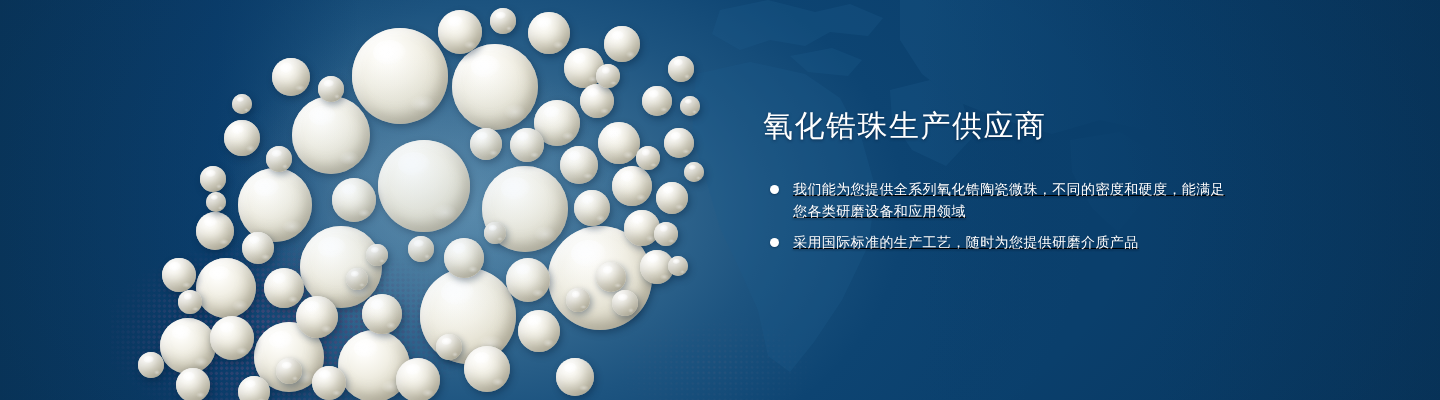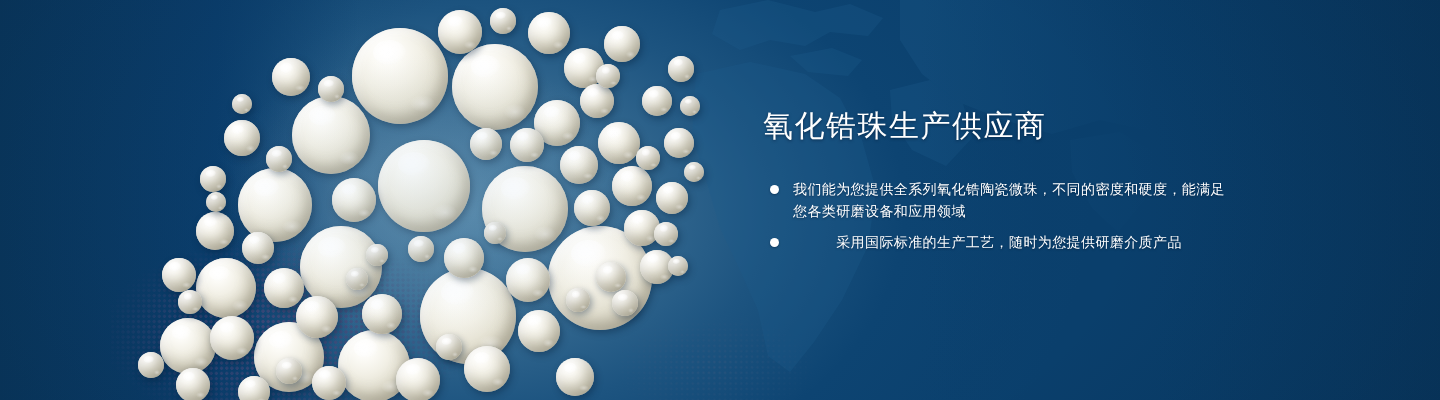--- a/index.html
+++ b/index.html
@@ -116,32 +116,33 @@
     font-weight:400;
     color:#ffffff;
     letter-spacing:1.5px;
     line-height:1.2;
     text-shadow:0 1px 3px rgba(0,20,45,.55);
   }
   .bullets{
     list-style:none;
     margin:34px 8px 0 0;
     padding:0;
+    text-decoration:underline;
   }
   .bullet{
     position:relative;
     padding-left:30px;
     margin-bottom:9px;
     font-size:14px;
     line-height:22px;
     color:#ffffff;
     letter-spacing:.4px;
     text-shadow:0 1px 2px rgba(0,20,45,.5);
   }
-  .bullet:last-child{margin-bottom:0;text-align:center;}
+  .bullet:last-child{margin-bottom:0;}
   .dot{
     position:absolute;
     left:7px; top:7px;
     width:9px; height:9px;
     border-radius:50%;
     background:#ffffff;
     box-shadow:0 1px 2px rgba(0,20,45,.4);
   }
 </style>
 </head>

